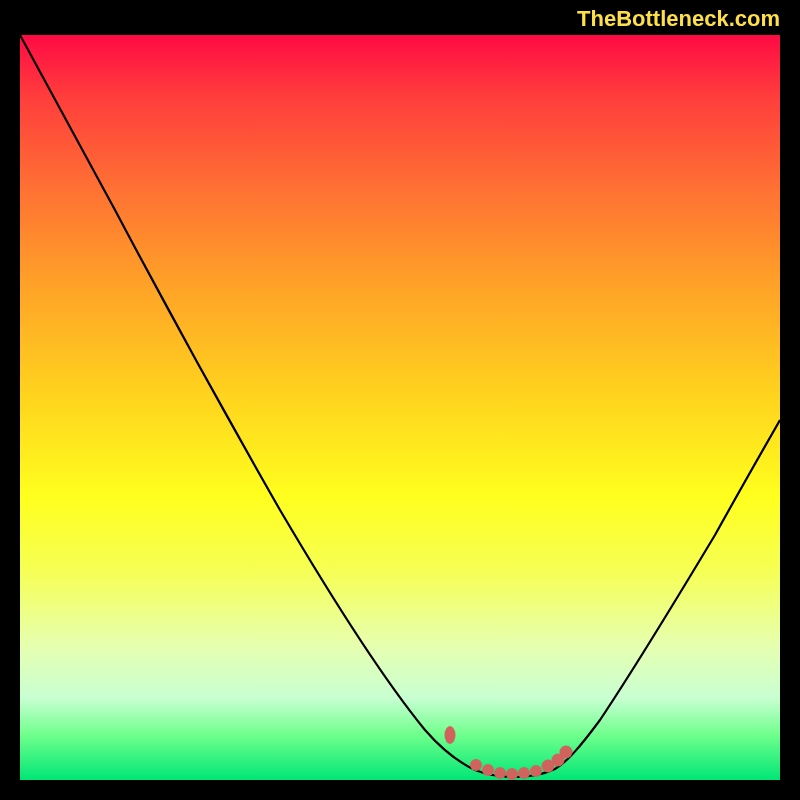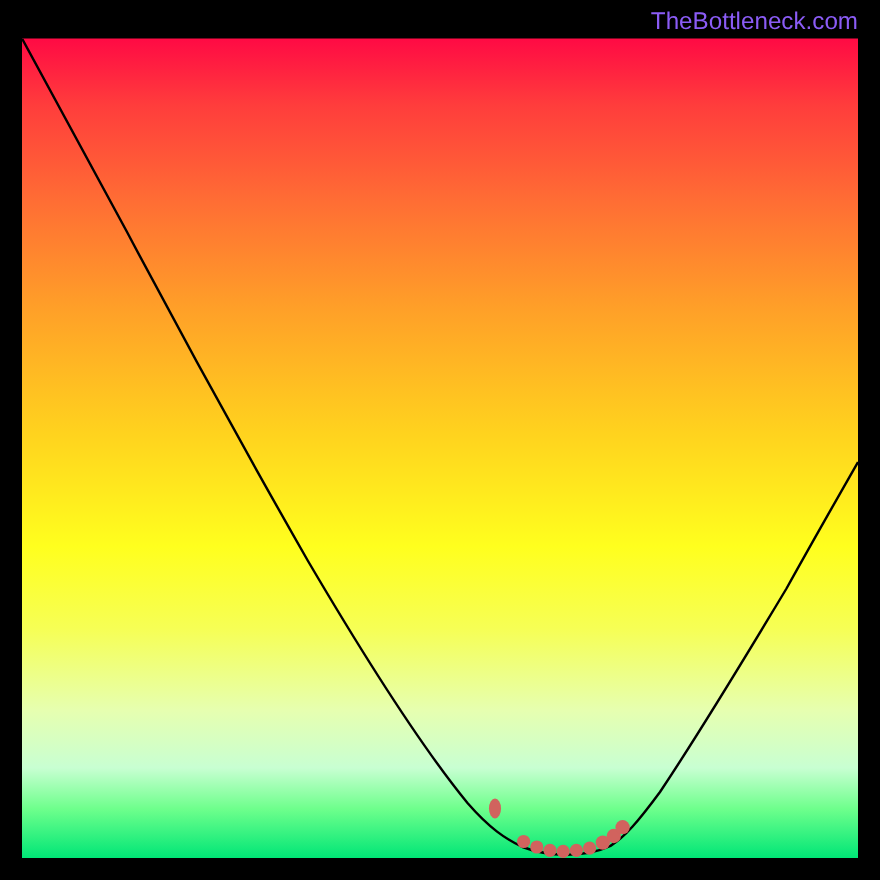--- a/index.html
+++ b/index.html
@@ -1,18 +1,18 @@
 <!DOCTYPE html>
 <html><head>
 <meta charset="utf-8">
 <style>
 * { margin: 0; padding: 0; box-sizing: border-box; }
 body { background: #000; width: 800px; height: 800px; overflow: hidden; position: relative; }
 .container { width: 800px; height: 800px; position: relative; background: #000; }
-.watermark { position: absolute; top: 6px; right: 20px; color: #8b5cf6; font-family: Arial, sans-serif; font-size: 22px; font-weight: 400; z-index: 10; }
+.watermark { position: absolute; top: 6px; right: 20px; color: #fde047; font-family: Arial, sans-serif; font-size: 22px; font-weight: 700; z-index: 10; }
 .plot-area { position: absolute; left: 20px; top: 35px; width: 760px; height: 745px; background: linear-gradient(to bottom, #ff0a44 0%, #ff3c3c 8%, #ff6e34 20%, #ffa028 33%, #ffd21e 48%, #ffff1e 62%, #f6ff55 72%, #e6ffb0 82%, #c8ffd2 89%, #6eff8c 94%, #00e676 100%); }
 svg.curve { position: absolute; left: 20px; top: 35px; width: 760px; height: 745px; }
 </style>
 </head>
 <body>
 
 <div class="container">
   <div class="watermark">TheBottleneck.com</div>
   <div class="plot-area"></div>
   <svg class="curve" viewBox="0 0 760 745" preserveAspectRatio="none">

